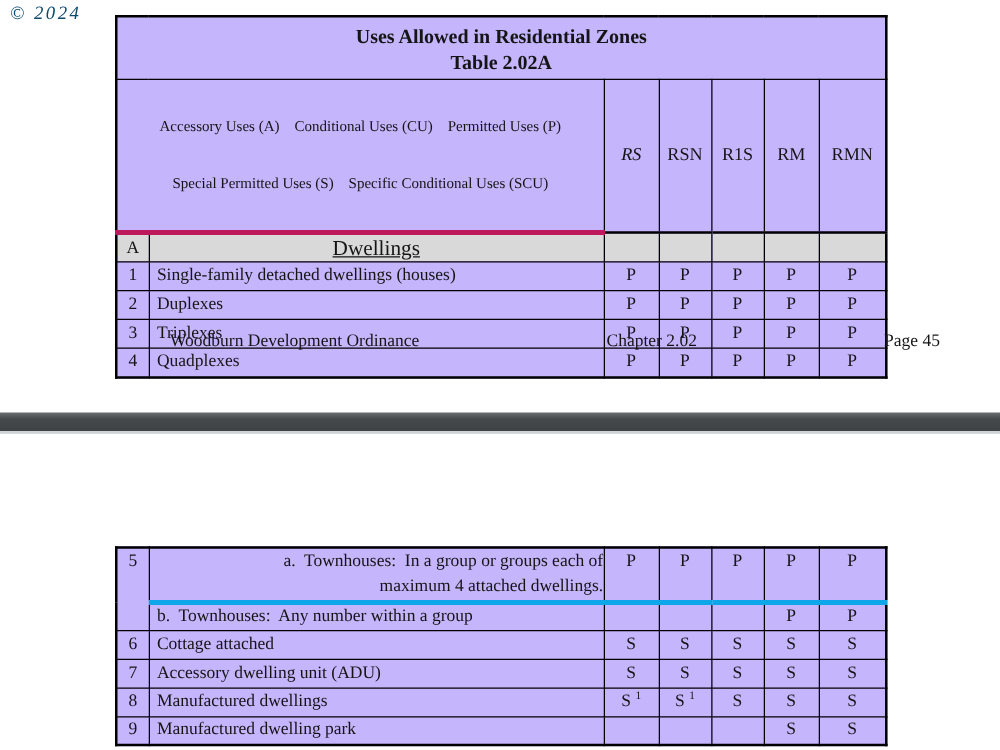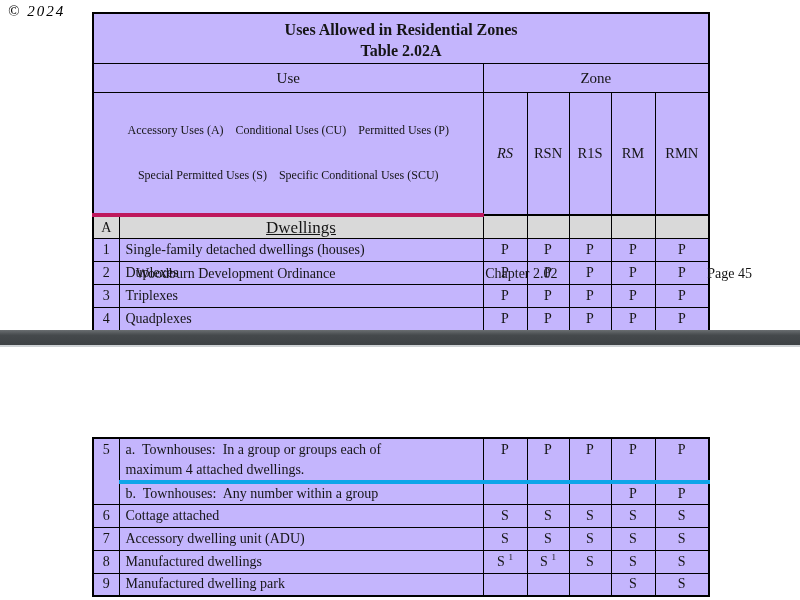--- a/index.html
+++ b/index.html
@@ -5,21 +5,21 @@
   html,body { margin:0; padding:0; }
   body {
     width:800px; height:600px; position:relative; overflow:hidden;
     background:#ffffff;
     font-family:"Liberation Serif","DejaVu Serif",serif;
     color:#151515;
   }
   .watermark {
     position:absolute; left:8px; top:3px;
     font-size:15px; font-style:italic; letter-spacing:2px;
-    color:#000000;
+    color:#0c4a6e;
   }
   table {
     position:absolute; left:92px; width:616px;
     border-collapse:collapse; table-layout:fixed;
     background:#c4b5fd;
   }
   #table1 { top:12px; }
   #table2 { top:437px; }
   table, #table1, #table2 { border:2px solid #000; }
   td { border:1px solid #000; padding:0; font-size:14px; overflow:hidden; }
@@ -36,21 +36,21 @@
   tr.data-row { height:23px; }
   .num { text-align:center; }
   .use { padding-left:6px; white-space:pre; }
   .zone { text-align:center; }
   .vtop { vertical-align:top; padding-top:3px; }
   sup { font-size:9px; line-height:0; }
 
   #table2 tr.row-5a { height:44px; }
   #table2 tr.row-5b { height:22px; }
   #table2 tr.row-5b td { border-top:4px solid #0ea5e9; }
-  #table2 .use-2l { line-height:20px; padding-top:1px; }
+  #table2 .use-2l { line-height:20px; padding-top:1px;text-align:right; }
 
   .footer {
     position:absolute; left:92px; top:266px; width:616px;
     display:flex; justify-content:space-between;
     font-size:14px;
     padding-left:44px;
   }
   .page-break {
     position:absolute; left:0; top:330px; width:800px; height:15px;
     background:linear-gradient(180deg,#6a6e71 0%,#45494c 35%,#3e4245 100%);
@@ -71,24 +71,20 @@
       <col style="width:42px">
       <col style="width:44px">
       <col style="width:54px">
   </colgroup>
   <tbody>
       <tr>
     <td colspan="7" class="title-cell">
       <div>Uses Allowed in Residential Zones</div>
       <div>Table 2.02A</div>
     </td>
-  </tr>
-  <tr>
-    <td colspan="2" class="hdr-cell">Use</td>
-    <td colspan="5" class="hdr-cell">Zone</td>
   </tr>
   <tr id="zone-header-row">
     <td colspan="2" class="class-cell">
       <div>Accessory Uses (A)    Conditional Uses (CU)    Permitted Uses (P)</div>
       <div>Special Permitted Uses (S)    Specific Conditional Uses (SCU)</div>
     </td>
   <td class="zone-hdr italic">RS</td>
         <td class="zone-hdr">RSN</td>
         <td class="zone-hdr">R1S</td>
         <td class="zone-hdr">RM</td>

